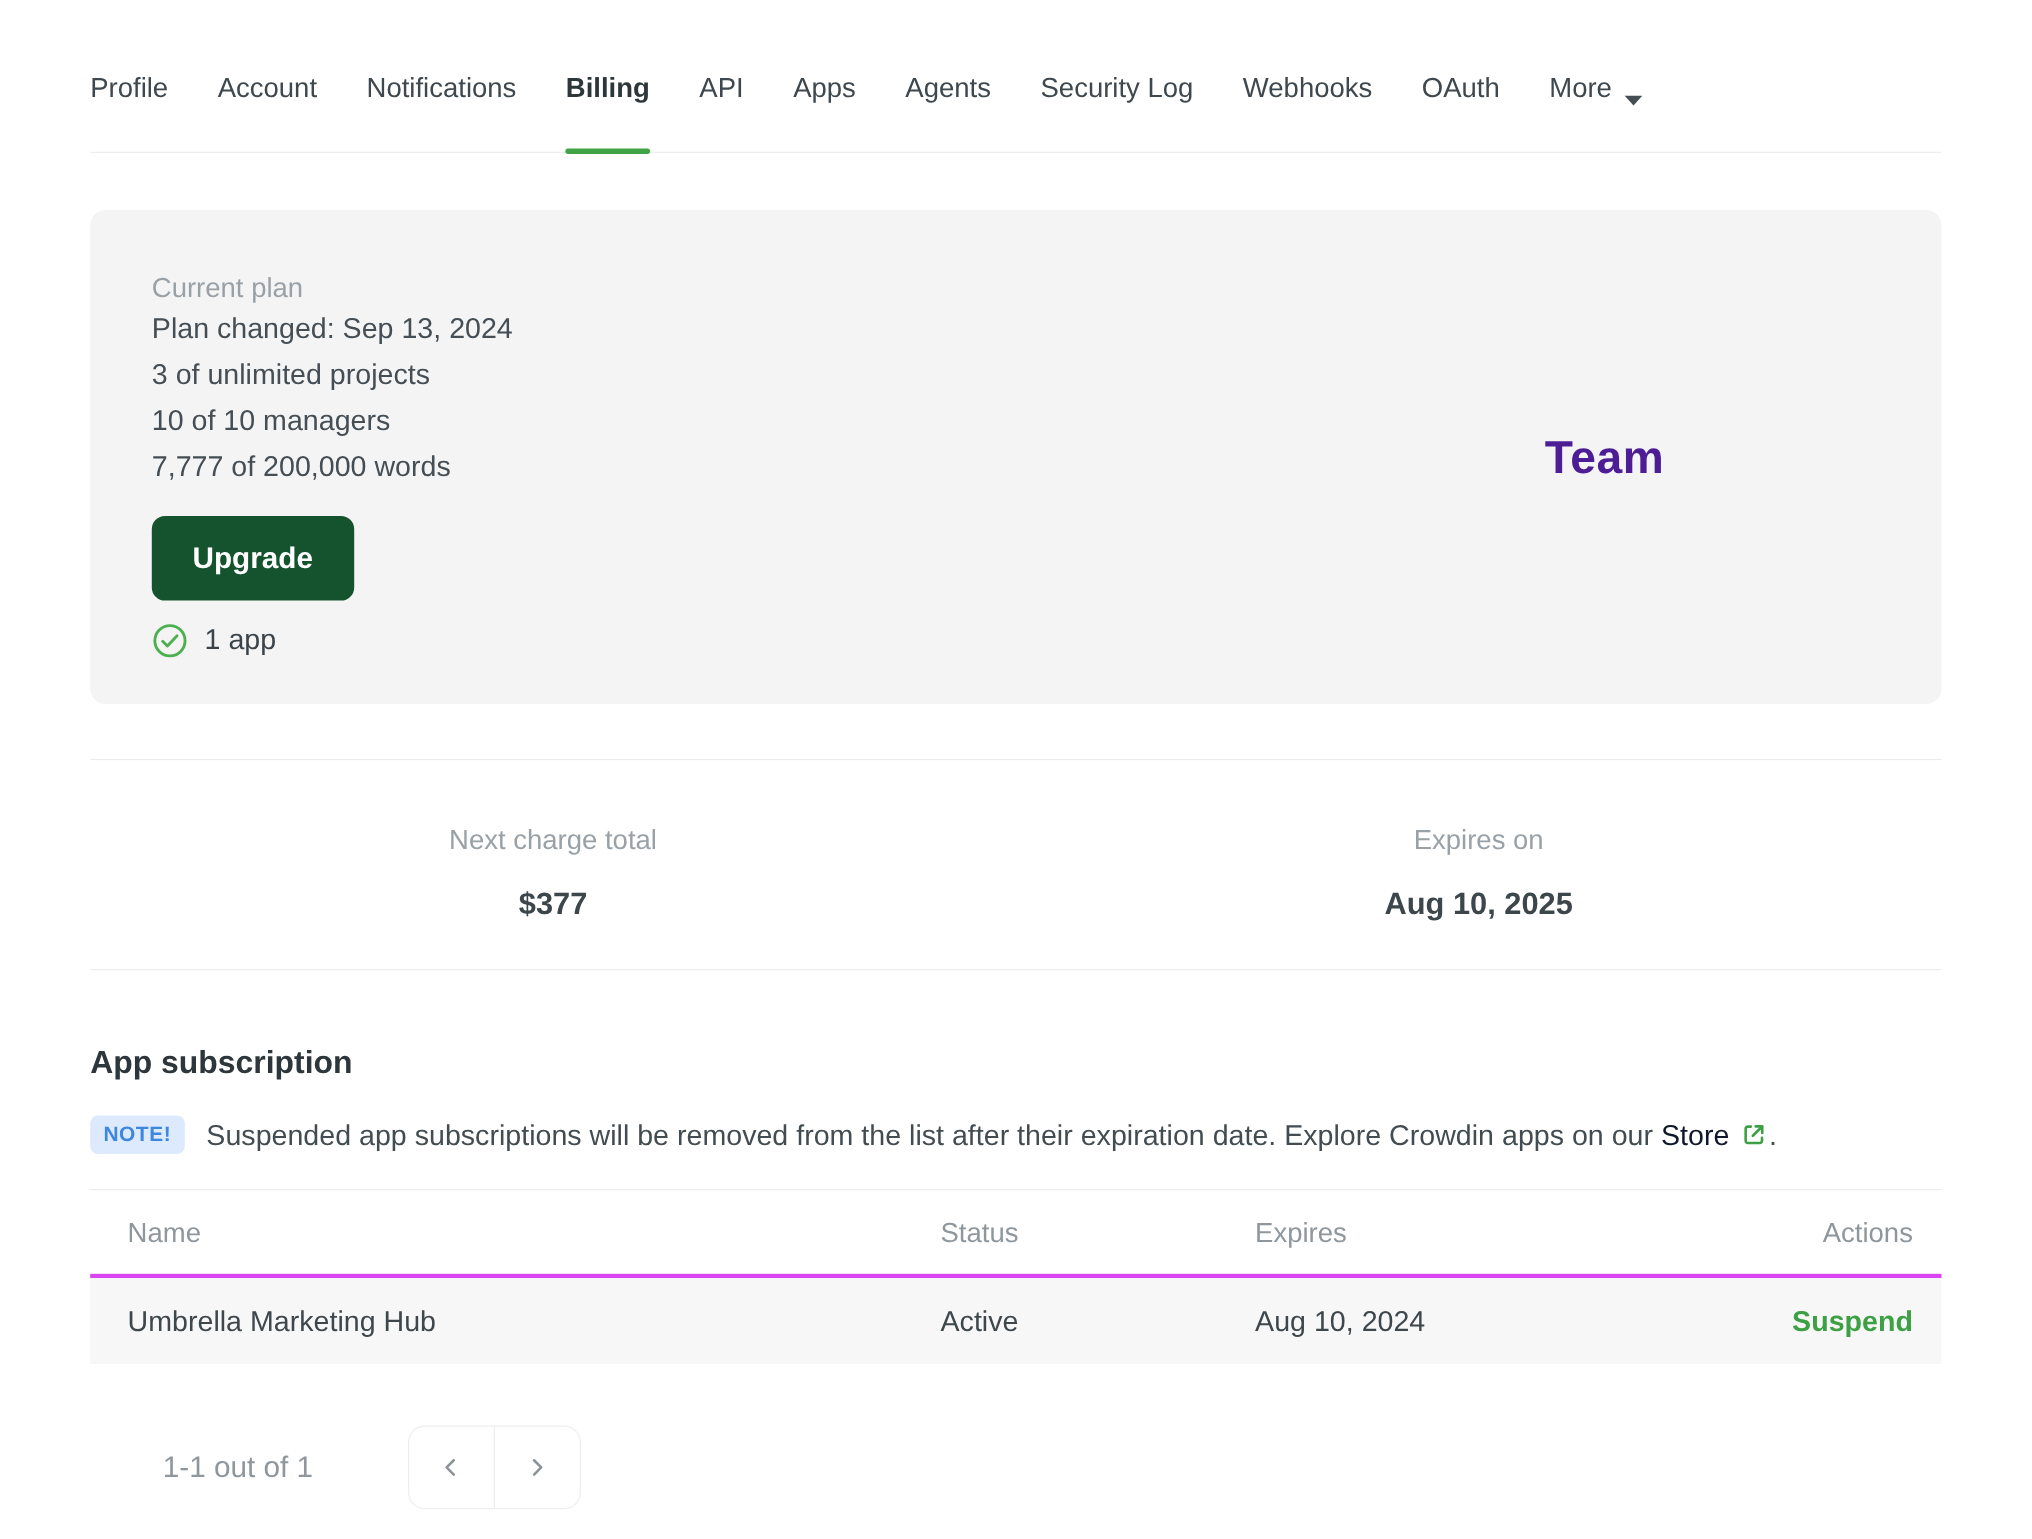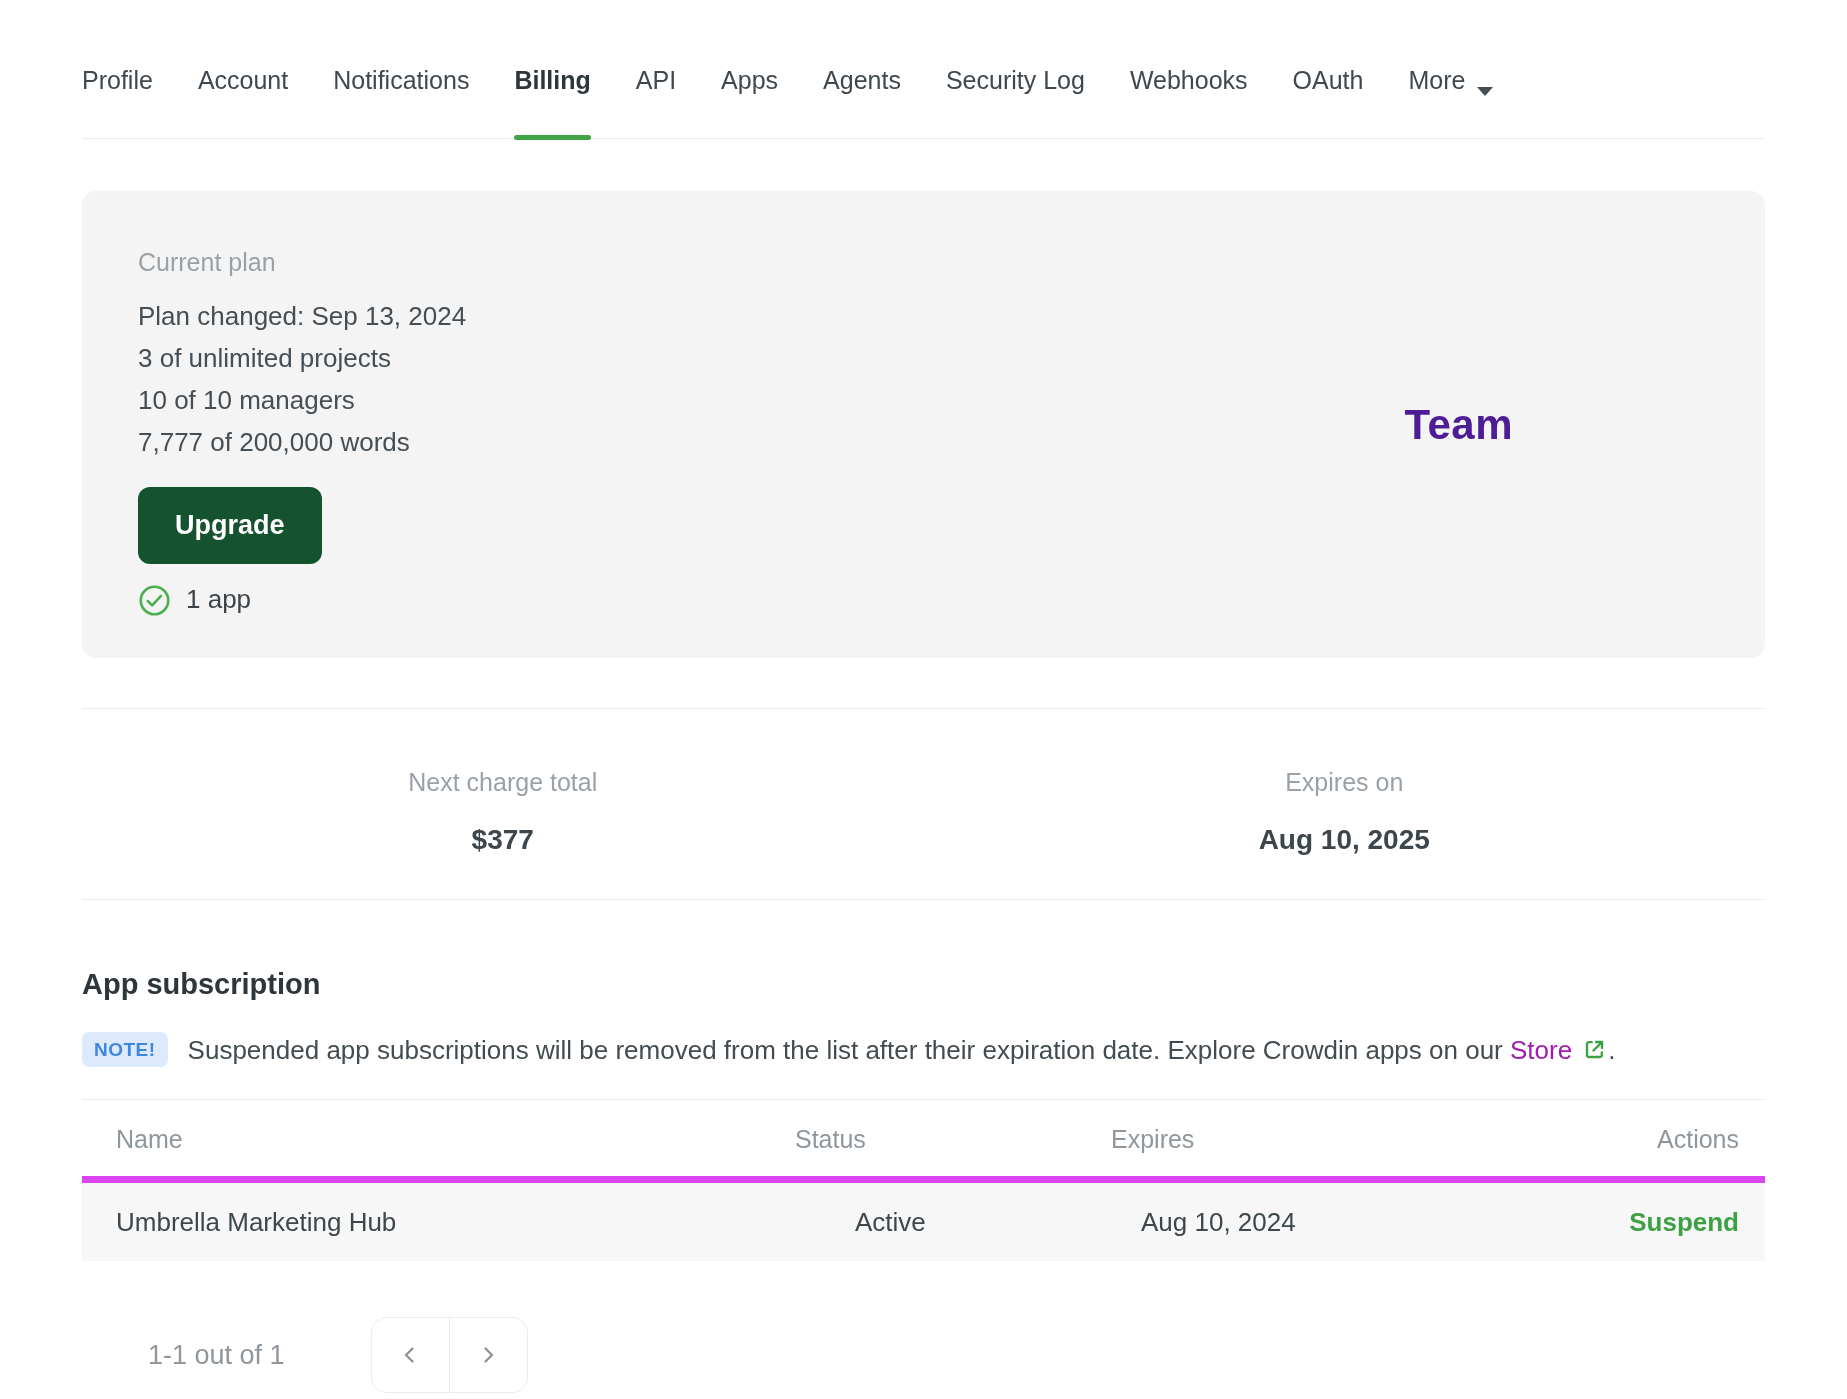--- a/index.html
+++ b/index.html
@@ -36,21 +36,21 @@
   }
 
   
   .plan-card {
     position: relative;
     margin-top: 52px;
     background: #f4f4f5;
     border-radius: 14px;
     padding: 56px 56px 42px 56px;
   }
-  .plan-label { font-size: 25px; color: #99a1a7; line-height: 30px; margin-bottom: 18px; }
+  .plan-label { font-size: 25px; color: #99a1a7; line-height: 30px; }
   .plan-line { font-size: 26px; color: #454e54; line-height: 42px; }
   .upgrade-btn {
     display: inline-block; margin-top: 24px;
     background: #14532d; color: #ffffff;
     font-family: "Liberation Sans", sans-serif;
     font-size: 27px; font-weight: 700; line-height: 1;
     padding: 25px 37px; border: none; border-radius: 12px; cursor: pointer;
   }
   .apps-row { display: flex; align-items: flex-start; gap: 15px; margin-top: 20px; height: 32px; }
   .apps-row .label { font-size: 26px; color: #3c4449; }
@@ -77,32 +77,32 @@
     font-size: 29px; font-weight: 700; color: #2d363b; line-height: 36px;
   }
   .note-row { display: flex; align-items: center; gap: 20px; margin-top: 30px; }
   .note-badge {
     background: #ddeafd; color: #3d87de;
     font-size: 19px; font-weight: 700; letter-spacing: 0.5px;
     padding: 8px 12px; border-radius: 7px; line-height: 1;
     flex: 0 0 auto;
   }
   .note-text { font-size: 26px; color: #434c51; line-height: 34px; }
-  .store-link { color: #a21caf; text-decoration: none; cursor: pointer; }
+  .store-link { color: #0f172a; text-decoration: none; cursor: pointer; }
   .ext-icon { vertical-align: -4px; margin-left: 9px; }
 
   
   .apps-table { margin-top: 32px; border-top: 1px solid #eaebed; }
   .t-head, .t-row {
     display: grid;
     grid-template-columns: 1fr 286px 452px 146px;
     padding-left: 34px; padding-right: 26px;
     align-items: center;
   }
-  .t-head { padding-top: 24px; padding-bottom: 22px; border-bottom: 7px solid #d946ef; gap: 30px; }
+  .t-head { padding-top: 24px; padding-bottom: 22px; border-bottom: 4px solid #d946ef; }
   .t-head .th { font-size: 25px; color: #8f979d; line-height: 30px; }
   .t-head .th.right, .t-row .td.right { text-align: right; }
   .t-row { background: #f7f7f8; height: 78px; }
   .t-row .td { font-size: 26px; color: #3e474c; }
   .suspend-link { color: #3da043; font-weight: 700; text-decoration: none; cursor: pointer; font-size: 26px; }
 
   
   .pagination { display: flex; align-items: center; gap: 86px; margin-top: 56px; padding-left: 66px; }
   .page-info { font-size: 27px; color: #8f979d; }
   .pager { display: flex; }

